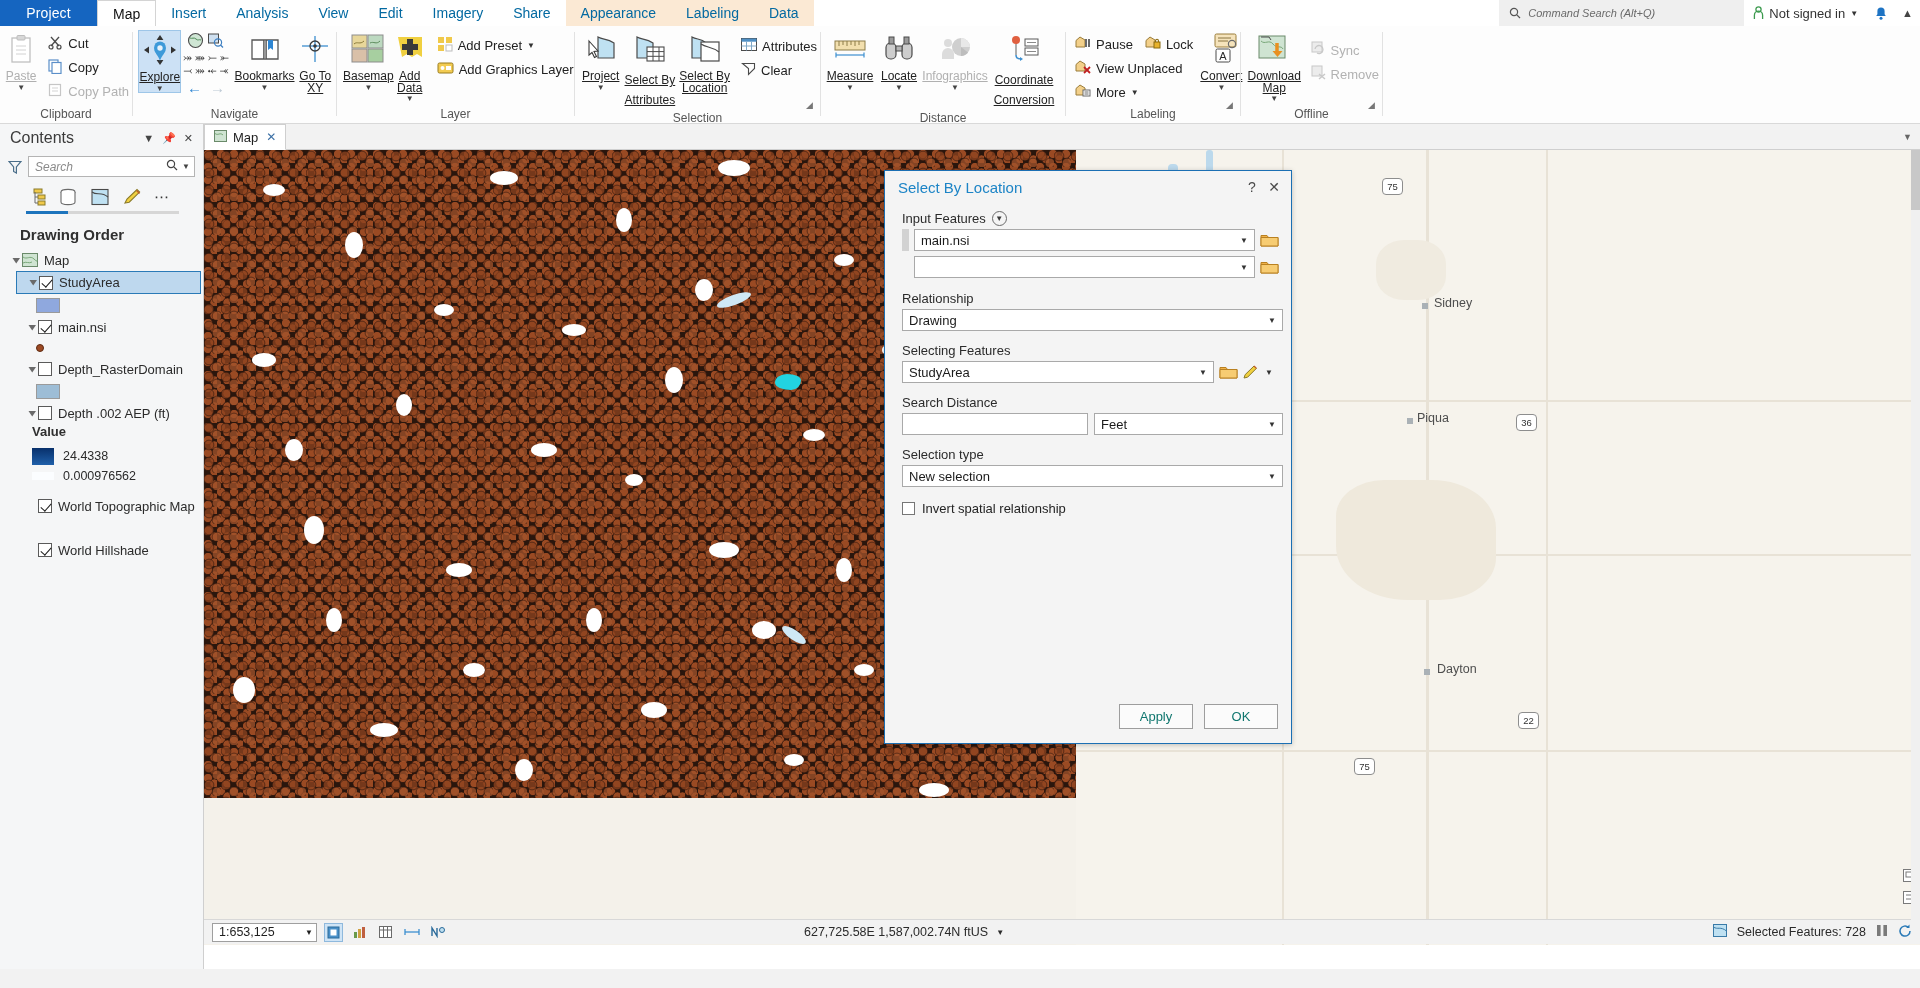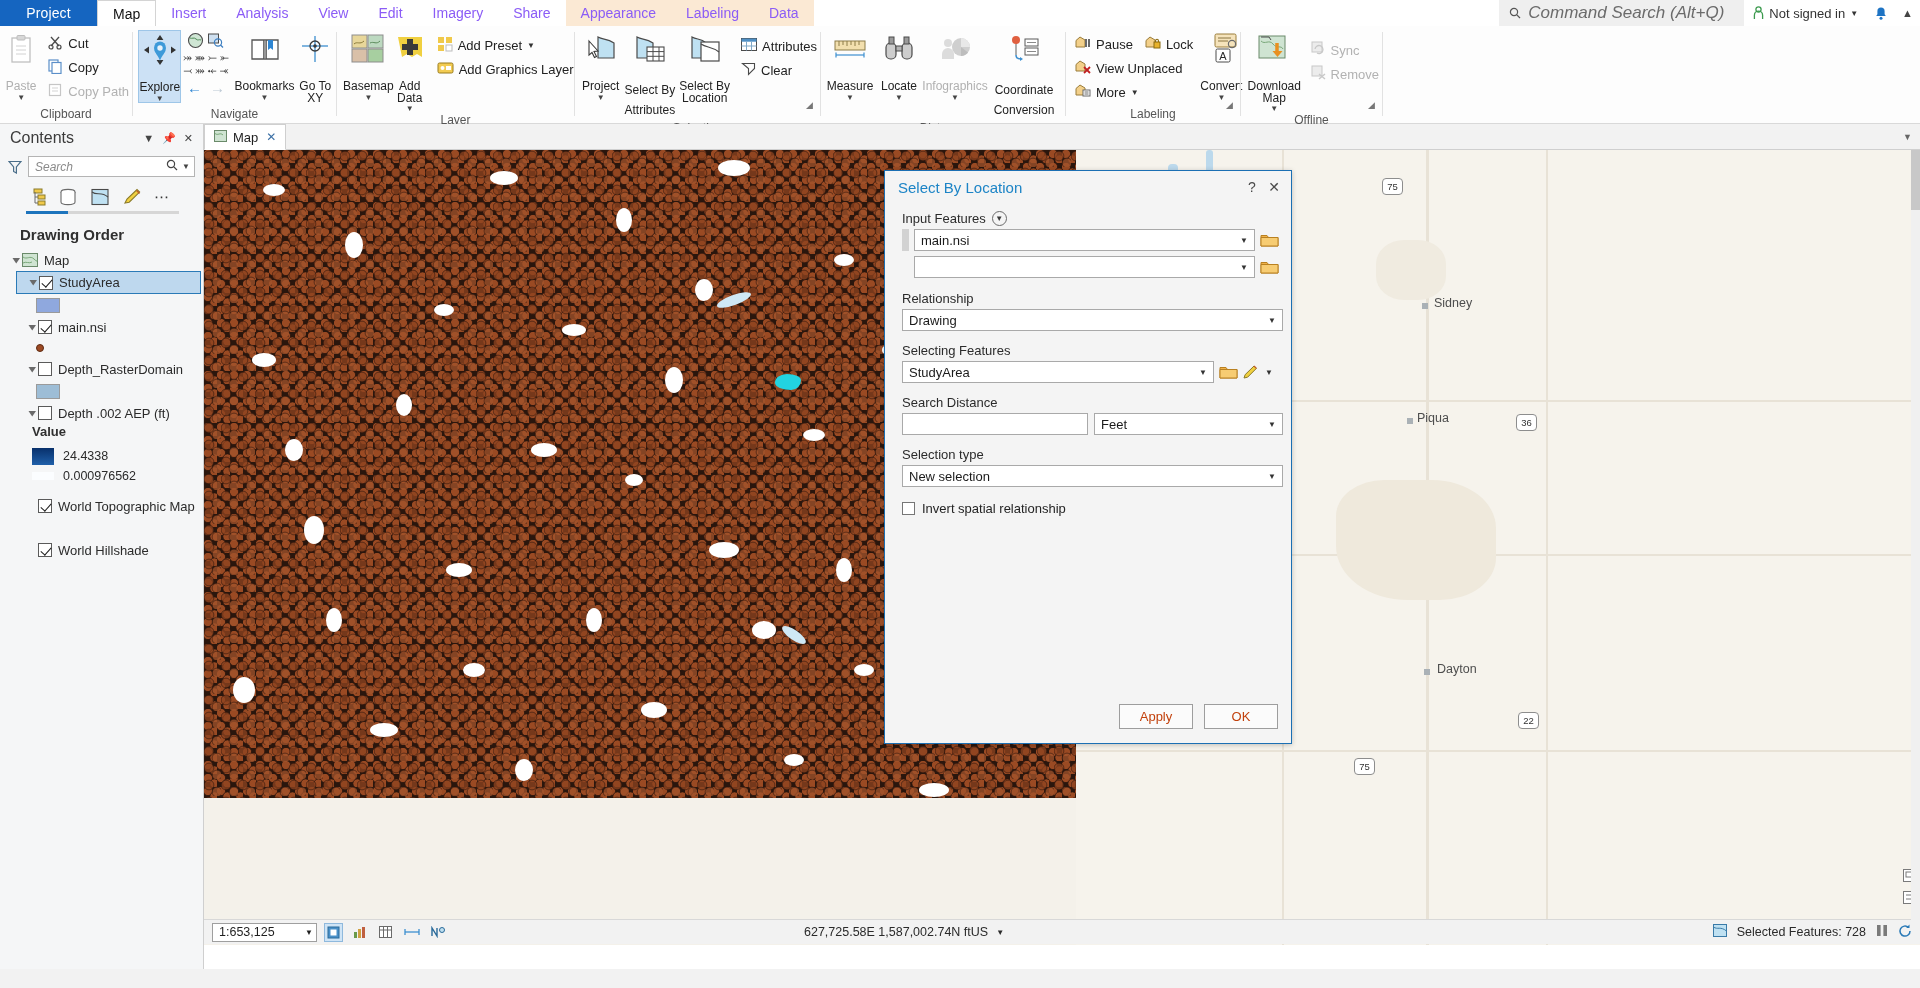--- a/index.html
+++ b/index.html
@@ -18,33 +18,33 @@
     position:absolute; top:0; left:0; width:1920px; height:26px;
     background:#ffffff; display:flex; align-items:stretch;
   }
   .tab-project {
     width:97px; background:#1565c0; color:#fff;
     display:flex; align-items:center; justify-content:center;
     font-size:14px; letter-spacing:.1px;
   }
   .tab {
     padding:0 15px; display:flex; align-items:center;
-    font-size:14px; color:#8b5cf6; white-space:nowrap;
+    font-size:14px; color:#0369a1; white-space:nowrap;
   }
   .tab.active {
     background:#fff; border-left:1px solid #d4d4d4; border-right:1px solid #d4d4d4;
     border-top:1px solid #d4d4d4; border-bottom:1px solid #fff;
     margin-bottom:-1px; color:#111;
   }
   .tab.ctx { background:#fbe9d4; }
   .tabbar-spacer { flex:1; }
   .cmd-search {
     width:245px; height:26px; background:#efefef;
     display:flex; align-items:center; gap:7px; padding:0 10px;
-    color:#6b6b6b; font-style:italic; font-size:17px;
+    color:#6b6b6b; font-style:italic; font-size:11px;
   }
   .signin {
     display:flex; align-items:center; gap:5px; padding:0 9px;
     font-size:13px; color:#333; background:#fff; height:26px;
   }
   .topicon { display:flex; align-items:center; padding:0 7px; }
 
   
   .ribbon {
     position:absolute; top:26px; left:0; width:1920px; height:98px;
@@ -59,21 +59,21 @@
     height:18px; text-align:center; font-size:12px; color:#555;
     line-height:16px; position:relative;
   }
   .rdiv { position:absolute; top:6px; width:1px; height:84px; background:#e2e2e2; }
   .big-btn {
     display:flex; flex-direction:column; align-items:center;
     width:62px; padding-top:2px; font-size:12px; color:#222;
     line-height:13px; text-align:center; cursor:default;
   }
   .big-btn .ic { height:34px; display:flex; align-items:center; justify-content:center; }
-  .big-btn .lbl { margin-top:14px; }
+  .big-btn .lbl { margin-top:4px;text-decoration:underline; }
   .big-btn.disabled { color:#b0b0b0; }
   .big-btn.sel { background:#cce1f5; border:1px solid #9ec6e8; }
   .caret { font-size:8px; line-height:7px; margin-top:1px; color:#444; }
   .small-btn {
     display:flex; align-items:center; gap:5px; height:24px;
     font-size:13px; color:#222; padding:0 3px; white-space:nowrap;
   }
   .small-btn.disabled { color:#b2b2b2; }
   .stack { display:flex; flex-direction:column; justify-content:flex-start; padding-top:1px; }
   .launcher { position:absolute; right:3px; bottom:1px; font-size:9px; color:#777; }
@@ -190,21 +190,21 @@
   .inp .dd { margin-left:auto; font-size:8px; color:#333; padding:0 4px; }
   .folder { width:19px; height:16px; flex:none; }
   .pen { width:17px; height:16px; flex:none; }
   .mini-caret { font-size:8px; color:#333; }
   .row2 { display:flex; gap:6px; }
   .chk-row { display:flex; align-items:center; gap:7px; margin-top:14px; font-size:13px; color:#242424; }
   .chk-sm { width:13px; height:13px; border:1px solid #767676; background:#fff; flex:none; }
   .dlg-footer { position:absolute; left:0; bottom:14px; width:100%; display:flex; justify-content:flex-end; gap:11px; padding-right:13px; }
   .dbtn {
     width:74px; height:25px; border:1px solid #9d9d9d; background:#fbfbfb;
-    font-size:13px; color:#c2410c; display:flex; align-items:center; justify-content:center;
+    font-size:13px; color:#0f766e; display:flex; align-items:center; justify-content:center;
   }
 
   
   .botbar {
     position:absolute; left:204px; top:919px; width:1716px; height:25px;
     background:#f2f2f2; display:flex; align-items:center; padding-left:8px; gap:7px;
     border-top:1px solid #d8d8d8;
   }
   .scale-box {
     width:105px; height:19px; background:#fff; border:1px solid #9f9f9f;

